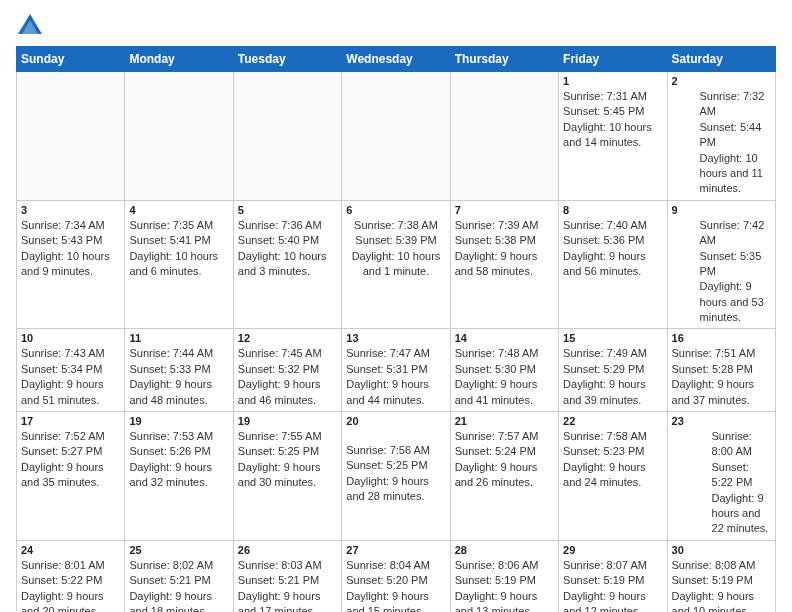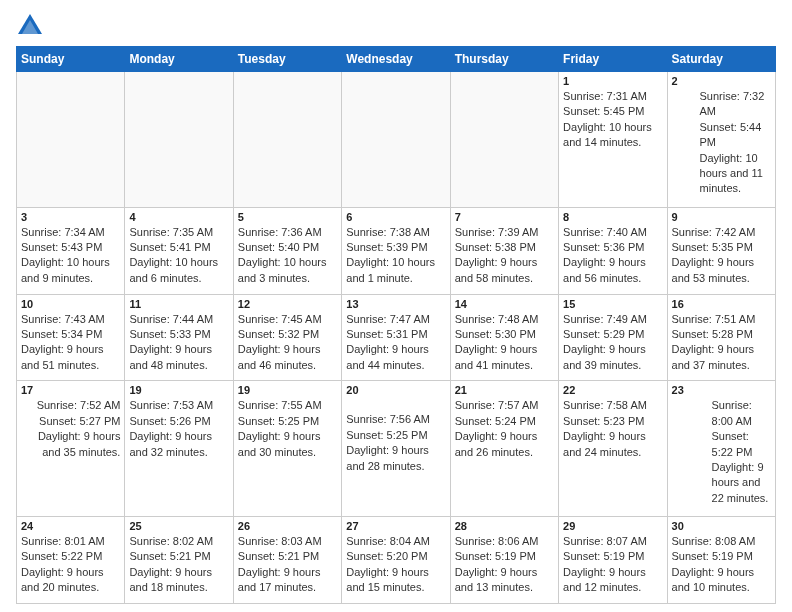--- a/index.html
+++ b/index.html
@@ -159,39 +159,39 @@
 Daylight: 10 hours and 6 minutes.</div>
           </td>
           <td>
             <div class="day-num">5</div>
             <div class="day-info" style="white-space: pre-line;">Sunrise: 7:36 AM
 Sunset: 5:40 PM
 Daylight: 10 hours and 3 minutes.</div>
           </td>
           <td>
             <div class="day-num">6</div>
-            <div class="day-info" style="white-space: pre-line;">Sunrise: 7:38 AM
+            <div class="day-info" style="white-space: pre-line; text-align: center;">Sunrise: 7:38 AM
 Sunset: 5:39 PM
 Daylight: 10 hours and 1 minute.</div>
           </td>
           <td>
             <div class="day-num">7</div>
             <div class="day-info" style="white-space: pre-line;">Sunrise: 7:39 AM
 Sunset: 5:38 PM
 Daylight: 9 hours and 58 minutes.</div>
           </td>
           <td>
             <div class="day-num">8</div>
             <div class="day-info" style="white-space: pre-line;">Sunrise: 7:40 AM
 Sunset: 5:36 PM
 Daylight: 9 hours and 56 minutes.</div>
           </td>
           <td>
             <div class="day-num">9</div>
-            <div class="day-info" style="white-space: pre-line;">Sunrise: 7:42 AM
+            <div class="day-info" style="white-space: pre-line; margin-left: 28px;">Sunrise: 7:42 AM
 Sunset: 5:35 PM
 Daylight: 9 hours and 53 minutes.</div>
           </td>
         </tr>
         <tr>
           <td>
             <div class="day-num">10</div>
             <div class="day-info" style="white-space: pre-line;">Sunrise: 7:43 AM
 Sunset: 5:34 PM
 Daylight: 9 hours and 51 minutes.</div>
@@ -229,21 +229,21 @@
           <td>
             <div class="day-num">16</div>
             <div class="day-info" style="white-space: pre-line;">Sunrise: 7:51 AM
 Sunset: 5:28 PM
 Daylight: 9 hours and 37 minutes.</div>
           </td>
         </tr>
         <tr>
           <td>
             <div class="day-num">17</div>
-            <div class="day-info" style="white-space: pre-line; text-align: right;">Sunrise: 7:52 AM
+            <div class="day-info" style="white-space: pre-line;">Sunrise: 7:52 AM
 Sunset: 5:27 PM
 Daylight: 9 hours and 35 minutes.</div>
           </td>
           <td>
             <div class="day-num">19</div>
             <div class="day-info" style="white-space: pre-line;">Sunrise: 7:53 AM
 Sunset: 5:26 PM
 Daylight: 9 hours and 32 minutes.</div>
           </td>
           <td>

